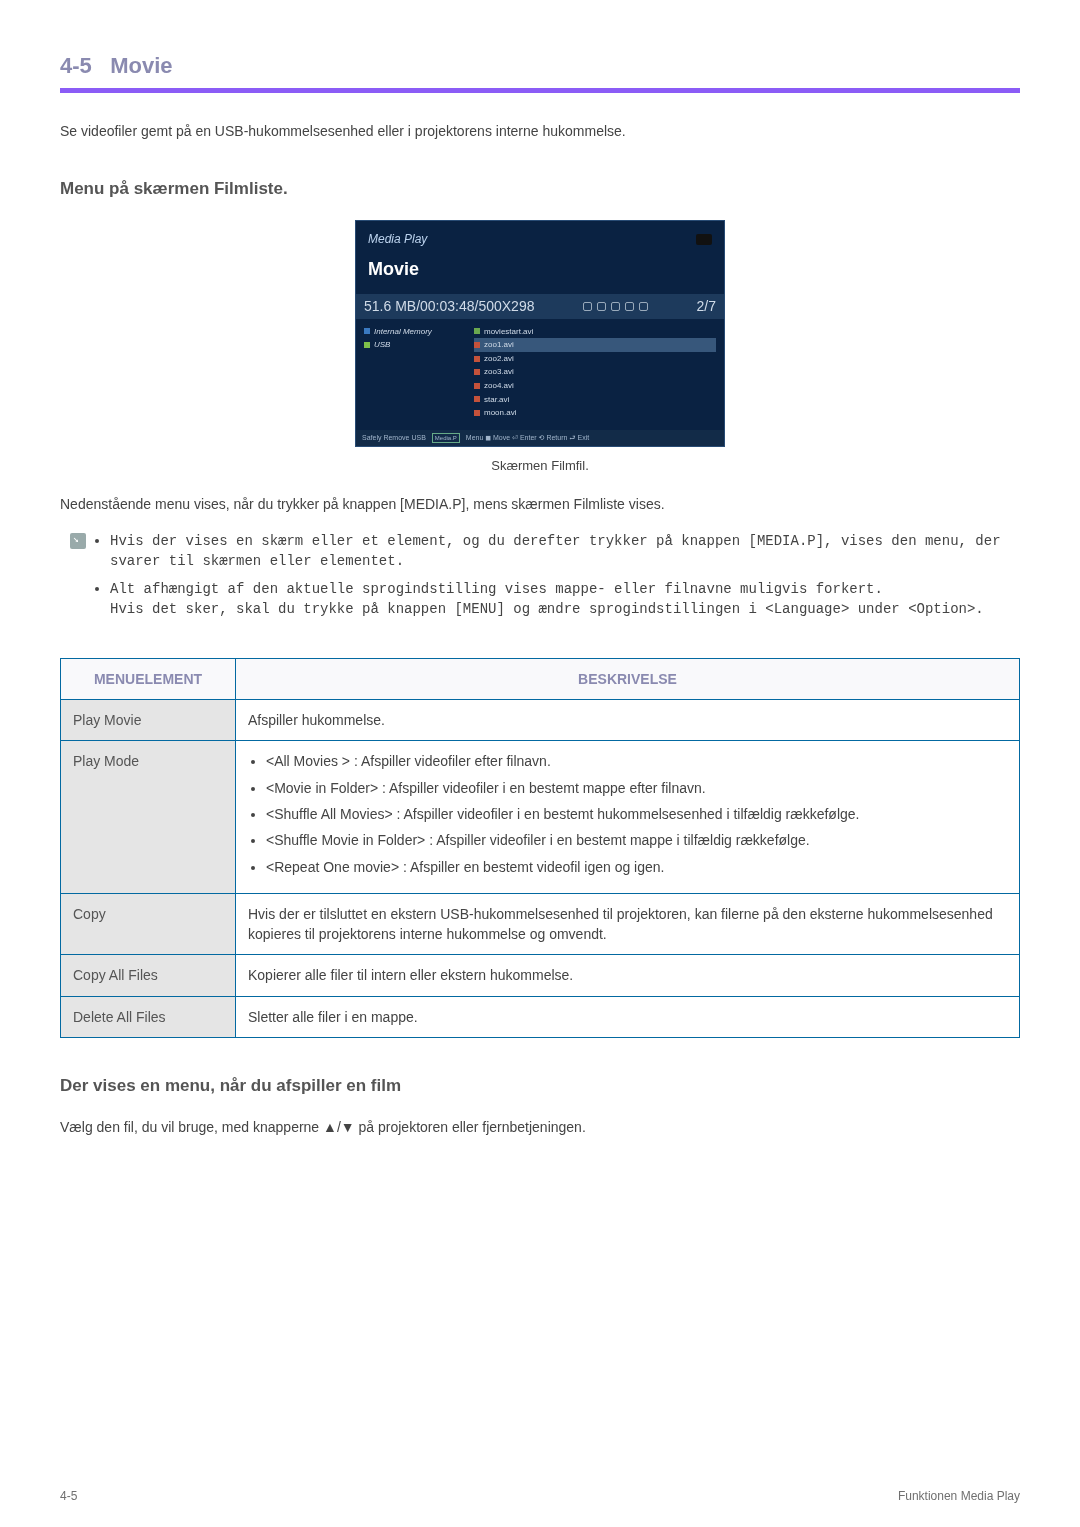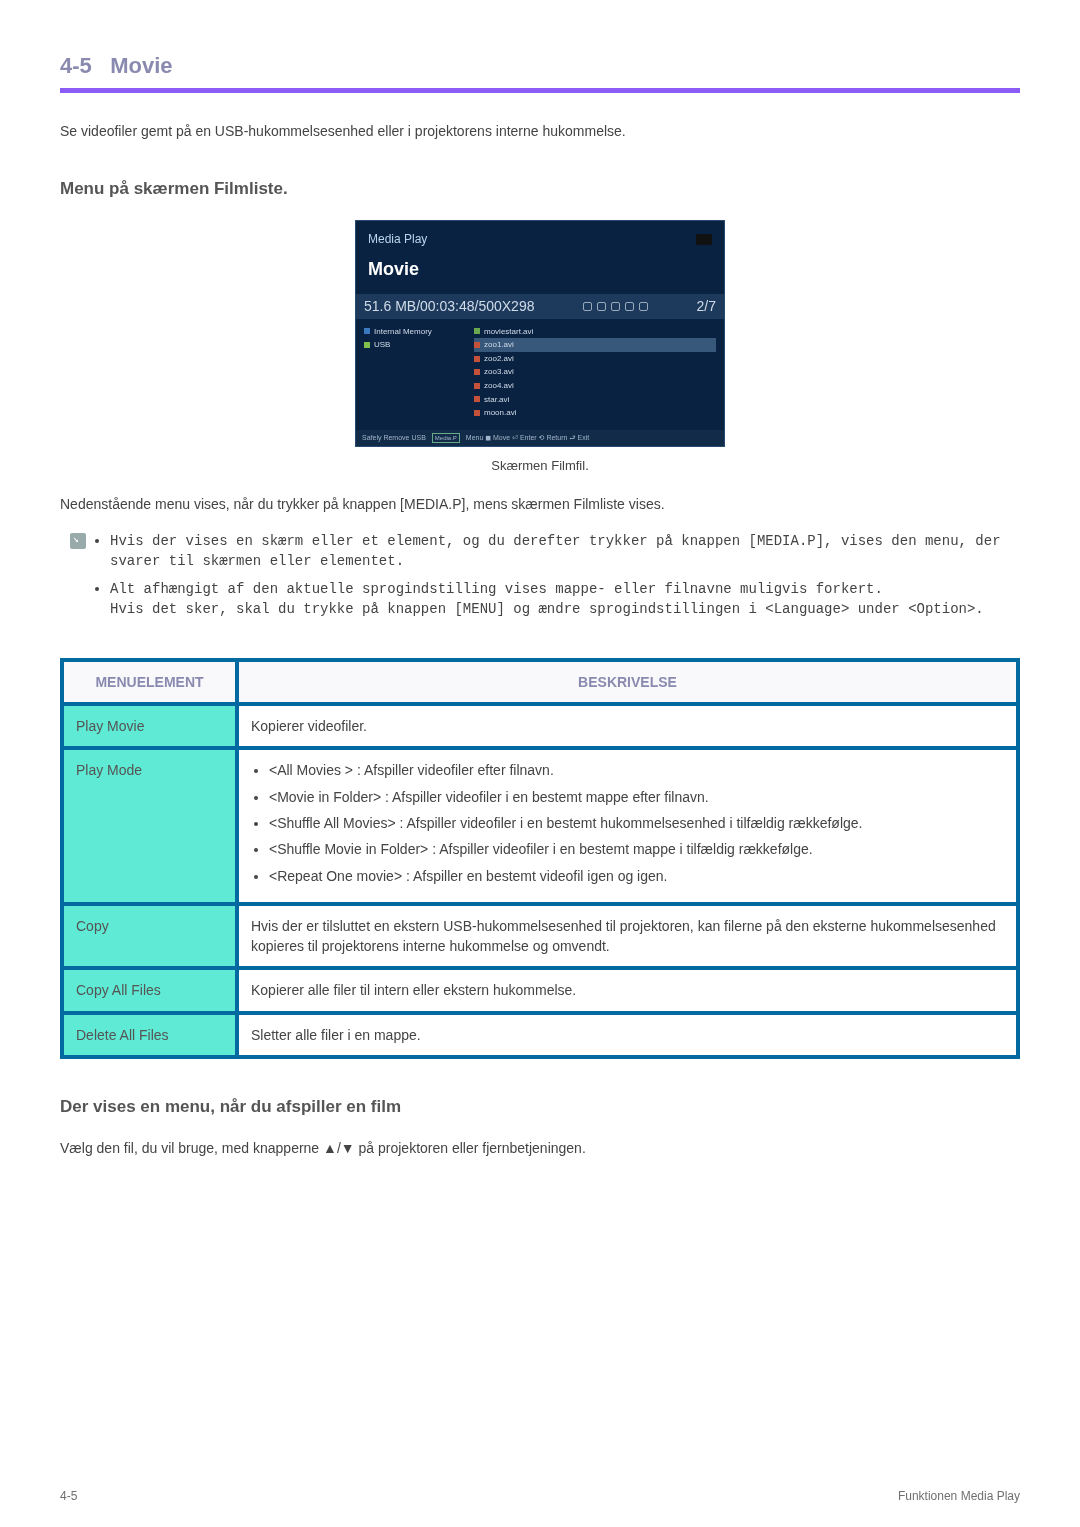--- a/index.html
+++ b/index.html
@@ -32,63 +32,63 @@
   }
   .screenshot-wrap { width: 100%; display: flex; flex-direction: column; align-items: center; margin-bottom: 18px; }
   .mp-screen {
     width: 370px;
     background: #0a2242;
     border: 1px solid #284b74;
     font-size: 10px;
     color: #d0dbe8;
   }
   .mp-header { padding: 10px 12px 6px 12px; display:flex; justify-content:space-between; align-items:flex-start;}
-  .mp-media { color: #bcd3ee; font-size: 12px; }
+  .mp-media { color: #bcd3ee; font-size: 12px; font-style: italic; }
   .mp-movie { color: #fff; font-size: 18px; font-weight: bold; padding: 2px 12px 12px 12px; }
   .mp-statusbar {
     background: #1d3a5c;
     display:flex; justify-content:space-between; align-items:center;
     font-size:14px; padding: 2px 8px;
   }
   .mp-icons { display:flex; gap:5px; }
   .mp-icon { width:9px; height:9px; border:1px solid #9ab; border-radius:2px; display:inline-block;}
   .mp-body { display:flex; padding: 6px 8px 10px 8px; gap:10px; min-height: 110px;}
-  .mp-left { width: 100px; font-size:8px; }
+  .mp-left { width: 100px; font-size:8px;font-style:italic; }
   .mp-right { flex:1; }
   .mp-src { display:flex; align-items:center; gap:4px; padding:1px 0;}
   .dot { width:6px; height:6px; background:#3a79c0; display:inline-block; }
   .dot.green{ background:#7ec04a;}
   .mp-row { display:flex; align-items:center; gap:4px; font-size:8px; padding:1px 0;}
   .mp-row.sel { background: rgba(100,140,180,0.5); }
   .sq { width:6px; height:6px; background:#c4523b; display:inline-block;}
   .sq.g{background:#6aa84f;}
   .mp-footer { background:#122b48; font-size:7px; padding:3px 6px; display:flex; gap:6px; align-items:center; color:#a0b4ca;}
   .f-chip{ border:1px solid #6a8; padding:0 2px; font-size:6px;}
   .caption { text-align:center; font-size:13px; margin-top:10px; }
   .para { margin-bottom: 16px; }
   .note-block { display:flex; gap:6px; margin-left: 10px; margin-bottom: 30px; font-family: Liberation Mono, monospace;}
   .note-icon { width:16px; height:16px; background:#9aa; display:inline-block; flex-shrink:0; margin-top:2px; border-radius:2px; position:relative;}
   .note-icon::after{content:"↘"; color:#fff; font-size:10px; position:absolute; top:0; left:3px;}
   .note-ul { list-style: disc; margin-left: 18px; }
   .note-ul li { margin-bottom: 8px; }
   table.menu-table { width:100%; border-collapse: collapse; margin-bottom: 36px;}
   table.menu-table th, table.menu-table td {
-    border: 4px solid #0369a1;
+    border: 1px solid #0369a1;
     padding: 10px 12px;
     text-align: left;
     vertical-align: top;
     font-size: 14px;
   }
   table.menu-table th {
     color:#8a8ab0;
     font-weight:bold;
     text-align:center;
     background:#f9f9fb;
   }
-  table.menu-table td.k { background:#5eead4; width: 175px; color:#555;}
+  table.menu-table td.k { background:#e5e5e5; width: 175px; color:#555;}
   .cell-ul { list-style: disc; margin-left: 18px;}
   .cell-ul li { margin-bottom: 6px;}
   .footer { position:absolute; bottom:22px; left:60px; right:60px; display:flex; justify-content:space-between; font-size:12px; color:#707070;}
   .cam-icon { width:16px; height:11px; background:#111; display:inline-block; border-radius:2px; align-self:center;}
 </style>
 </head>
 <body>
 
 <div class="section-title">
   <span class="section-num">4-5</span>
@@ -185,21 +185,21 @@
 <table class="menu-table">
   <thead>
     <tr>
       <th>MENUELEMENT</th>
       <th>BESKRIVELSE</th>
     </tr>
   </thead>
   <tbody>
     <tr>
       <td class="k">Play Movie</td>
-      <td>Kopierer videofiler.</td>
+      <td>Afspiller hukommelse.</td>
     </tr>
     <tr>
       <td class="k">Play Mode</td>
       <td>
         <ul class="cell-ul">
           <li>&lt;All Movies &gt; : Afspiller videofiler efter filnavn.</li>
           <li>&lt;Movie in Folder&gt; : Afspiller videofiler i en bestemt mappe efter filnavn.</li>
           <li>&lt;Shuffle All Movies&gt; : Afspiller videofiler i en bestemt hukommelsesenhed i tilfældig rækkefølge.</li>
           <li>&lt;Shuffle Movie in Folder&gt; : Afspiller videofiler i en bestemt mappe i tilfældig rækkefølge.</li>
           <li>&lt;Repeat One movie&gt; : Afspiller en bestemt videofil igen og igen.</li>

